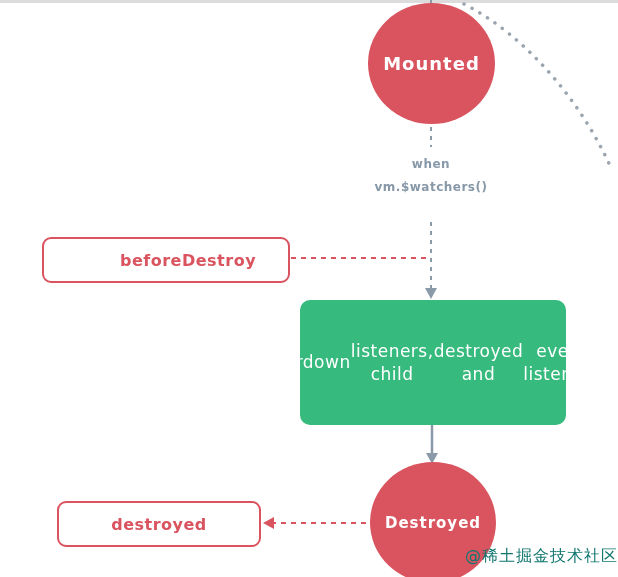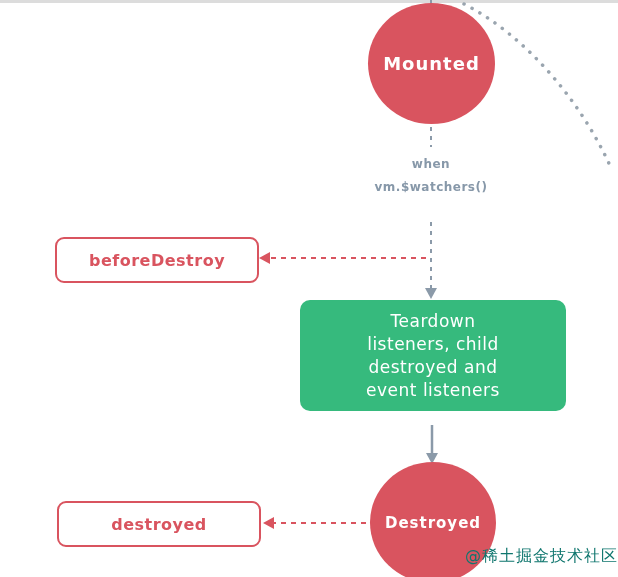--- a/index.html
+++ b/index.html
@@ -34,26 +34,26 @@
     font-size: 12px; line-height: 23px; letter-spacing: 0.5px;
   }
   .hook-box {
     position: absolute;
     background: #ffffff;
     border: 2px solid #d9545f;
     border-radius: 9px;
     display: flex; align-items: center; justify-content: center;
     color: #d9545f; font-weight: bold; font-size: 16px; letter-spacing: 0.5px;
   }
-  .before-destroy { left: 55px; top: 237px; width: 200px; height: 42px; }
+  .before-destroy { left: 42px; top: 237px; width: 200px; height: 42px; padding-left: 44px; }
   .destroyed-hook { left: 57px; top: 501px; width: 200px; height: 42px; }
   .green-box {
-    position: absolute; left: 300px; top: 300px; width: 266px; height: 111px;
+    position: absolute; left: 300px; top: 300px; width: 266px; height: 125px;
     background: #36ba7d; border-radius: 10px;
-    display: flex; flex-direction: column; align-items: center; justify-content: center;
+    display: flex; align-items: center; justify-content: center;
     color: #ffffff; font-size: 17px; line-height: 23px; letter-spacing: 0.5px;
     text-align: center;
   }
   .watermark {
     position: absolute; right: 0; bottom: 10px;
     color: #0f766e; font-size: 16px; letter-spacing: 1px;
   }
 </style>
 </head>
 <body>

